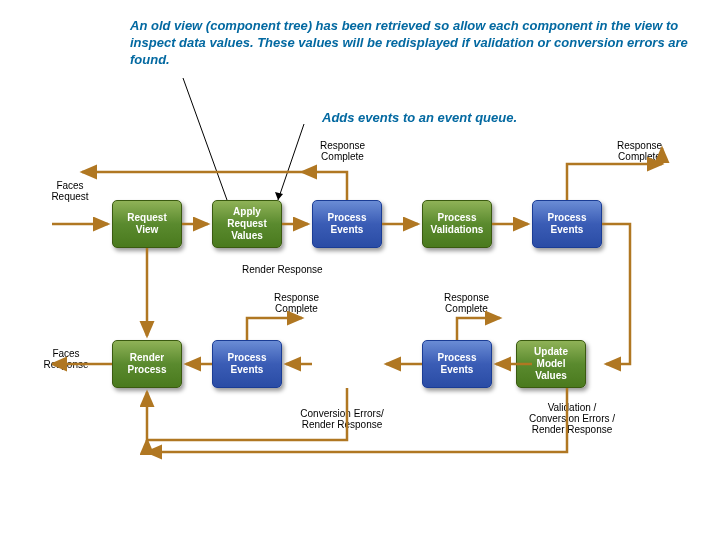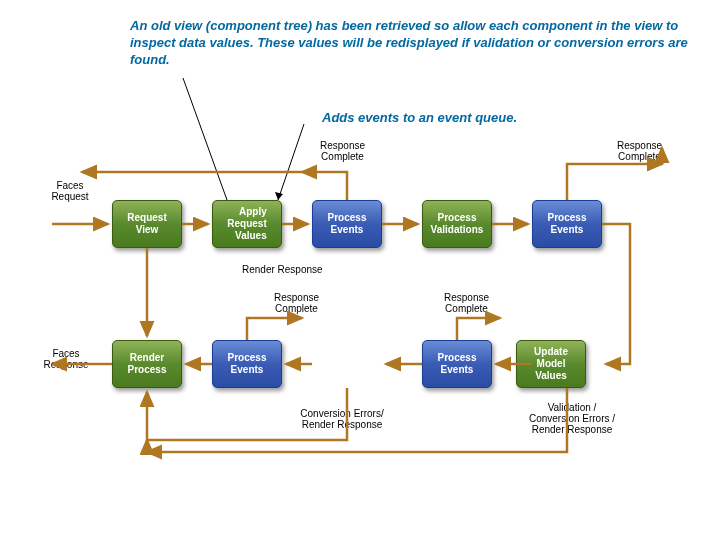--- a/index.html
+++ b/index.html
@@ -83,21 +83,21 @@
   <div class="label" style="left:-2px; top:40px; width:40px; white-space:pre-line; text-align:center;">Faces
 Request</div>
   <div class="label" style="left:-10px; top:208px; width:48px; white-space:pre-line; text-align:center;">Faces
 Response</div>
 
   <div class="box green" style="left:60px; top:60px;">
     <span style="white-space:pre-line;">Request
 View</span>
   </div>
   <div class="box green" style="left:160px; top:60px;">
-    <span style="white-space:pre-line;text-align:right;">Apply
+    <span style="white-space:pre-line;">Apply
 Request
 Values</span>
   </div>
   <div class="box blue" style="left:260px; top:60px;">
     <span style="white-space:pre-line;">Process
 Events</span>
   </div>
   <div class="box green" style="left:370px; top:60px;">
     <span style="white-space:pre-line;">Process
 Validations</span>

